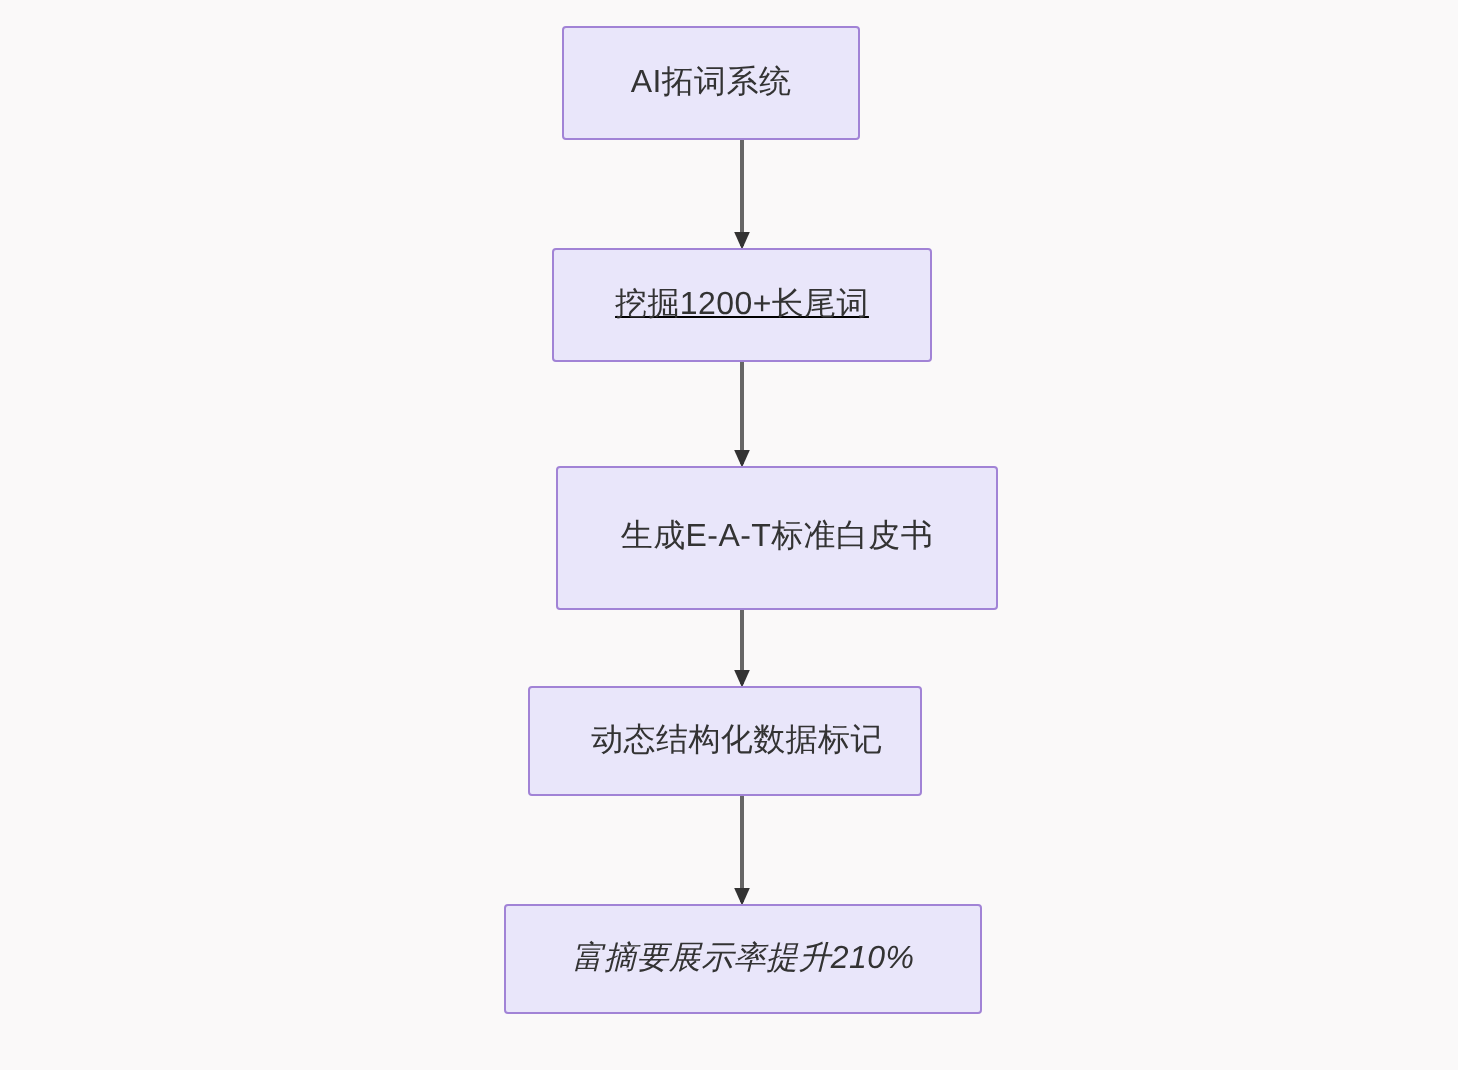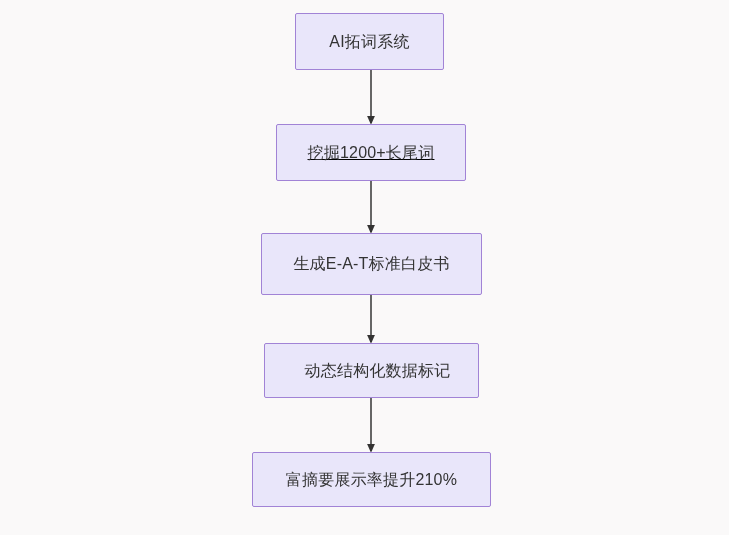--- a/index.html
+++ b/index.html
@@ -42,25 +42,25 @@
   .edge-layer {
     position: absolute;
     left: 0;
     top: 0;
     width: 729px;
     height: 535px;
     pointer-events: none;
   }
 
   
-  #node-0 { left: 295px; top: 13px;  width: 149px; height: 57px; }
+  #node-0 { left: 281px; top: 13px;  width: 149px; height: 57px; }
   #node-1 { left: 276px; top: 124px; width: 190px; height: 57px; text-decoration: underline; }
-  #node-2 { left: 261px; top: 233px; width: 221px; height: 62px; }
-  #node-3 { left: 264px; top: 343px; width: 215px; height: 55px; padding-left: 12px; }
-  #node-4 { left: 252px; top: 452px; width: 239px; height: 55px; }
+  #node-2 { left: 278px; top: 233px; width: 221px; height: 72px; }
+  #node-3 { left: 264px; top: 343px; width: 197px; height: 55px; padding-left: 12px; }
+  #node-4 { left: 252px; top: 452px; width: 239px; height: 55px; font-style: italic; }
 </style>
 </head>
 <body>
 
 <div id="flowchart-canvas">
 
   <svg class="edge-layer" viewBox="0 0 729 535" width="729" height="535" xmlns="http://www.w3.org/2000/svg">
     <defs>
       <marker id="arrowhead" markerWidth="9" markerHeight="8" refX="7.2" refY="4" orient="auto" markerUnits="userSpaceOnUse">
         <path d="M0,0 L9,4 L0,8 z" fill="#333333"></path>

